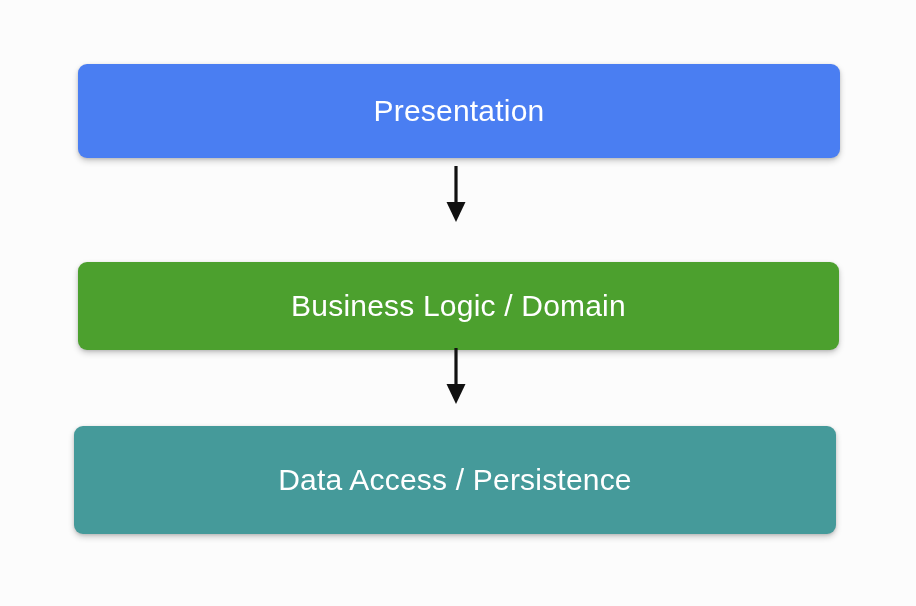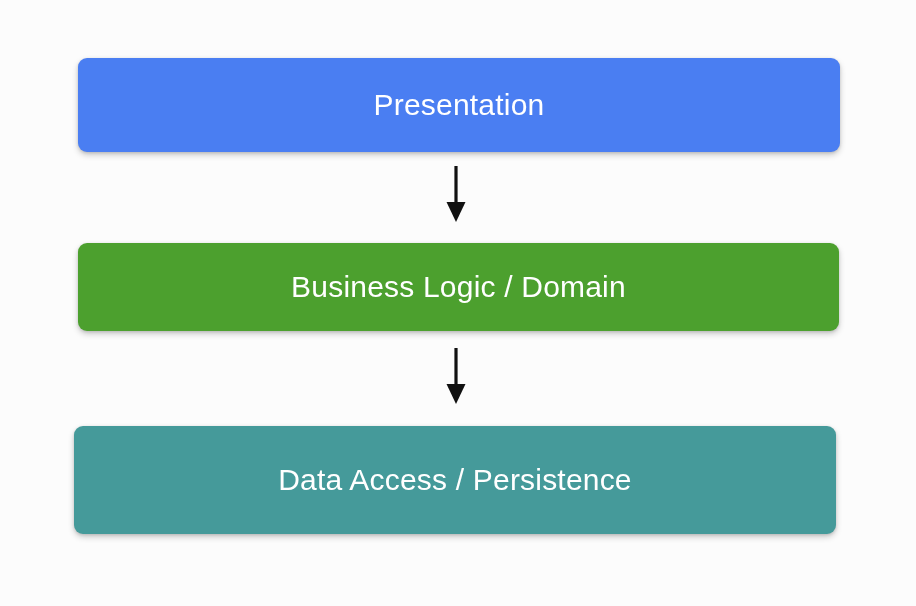--- a/index.html
+++ b/index.html
@@ -41,21 +41,21 @@
     letter-spacing: 0.2px;
     line-height: 1;
     text-align: center;
     white-space: nowrap;
     user-select: none;
   }
 
   
   #box-presentation {
     left: 78px;
-    top: 58px;
+    top: 64px;
     width: 762px;
     height: 94px;
   }
   #box-business-logic {
     left: 78px;
     top: 243px;
     width: 761px;
     height: 88px;
   }
   #box-data-access {
@@ -94,21 +94,21 @@
     <span class="layer-label" style="color: rgb(255, 255, 255);">Presentation</span>
   </div>
 
   <div class="flow-arrow" id="arrow-presentation-to-business">
     <svg viewBox="0 0 44 60" xmlns="http://www.w3.org/2000/svg">
       <line x1="22" y1="2" x2="22" y2="42" stroke="#111111" stroke-width="3.2"></line>
       <polygon points="22,58 12.5,38 31.5,38" fill="#111111"></polygon>
     </svg>
   </div>
 
-  <div class="layer-box" id="box-business-logic" style="background-color: rgb(76, 160, 46);">
+  <div class="layer-box" id="box-business-logic" style="background-color: rgb(76, 160, 46); margin-top: 19px;">
     <span class="layer-label" style="color: rgb(255, 255, 255);">Business Logic / Domain</span>
   </div>
 
   <div class="flow-arrow" id="arrow-business-to-data">
     <svg viewBox="0 0 44 60" xmlns="http://www.w3.org/2000/svg">
       <line x1="22" y1="2" x2="22" y2="42" stroke="#111111" stroke-width="3.2"></line>
       <polygon points="22,58 12.5,38 31.5,38" fill="#111111"></polygon>
     </svg>
   </div>
 

